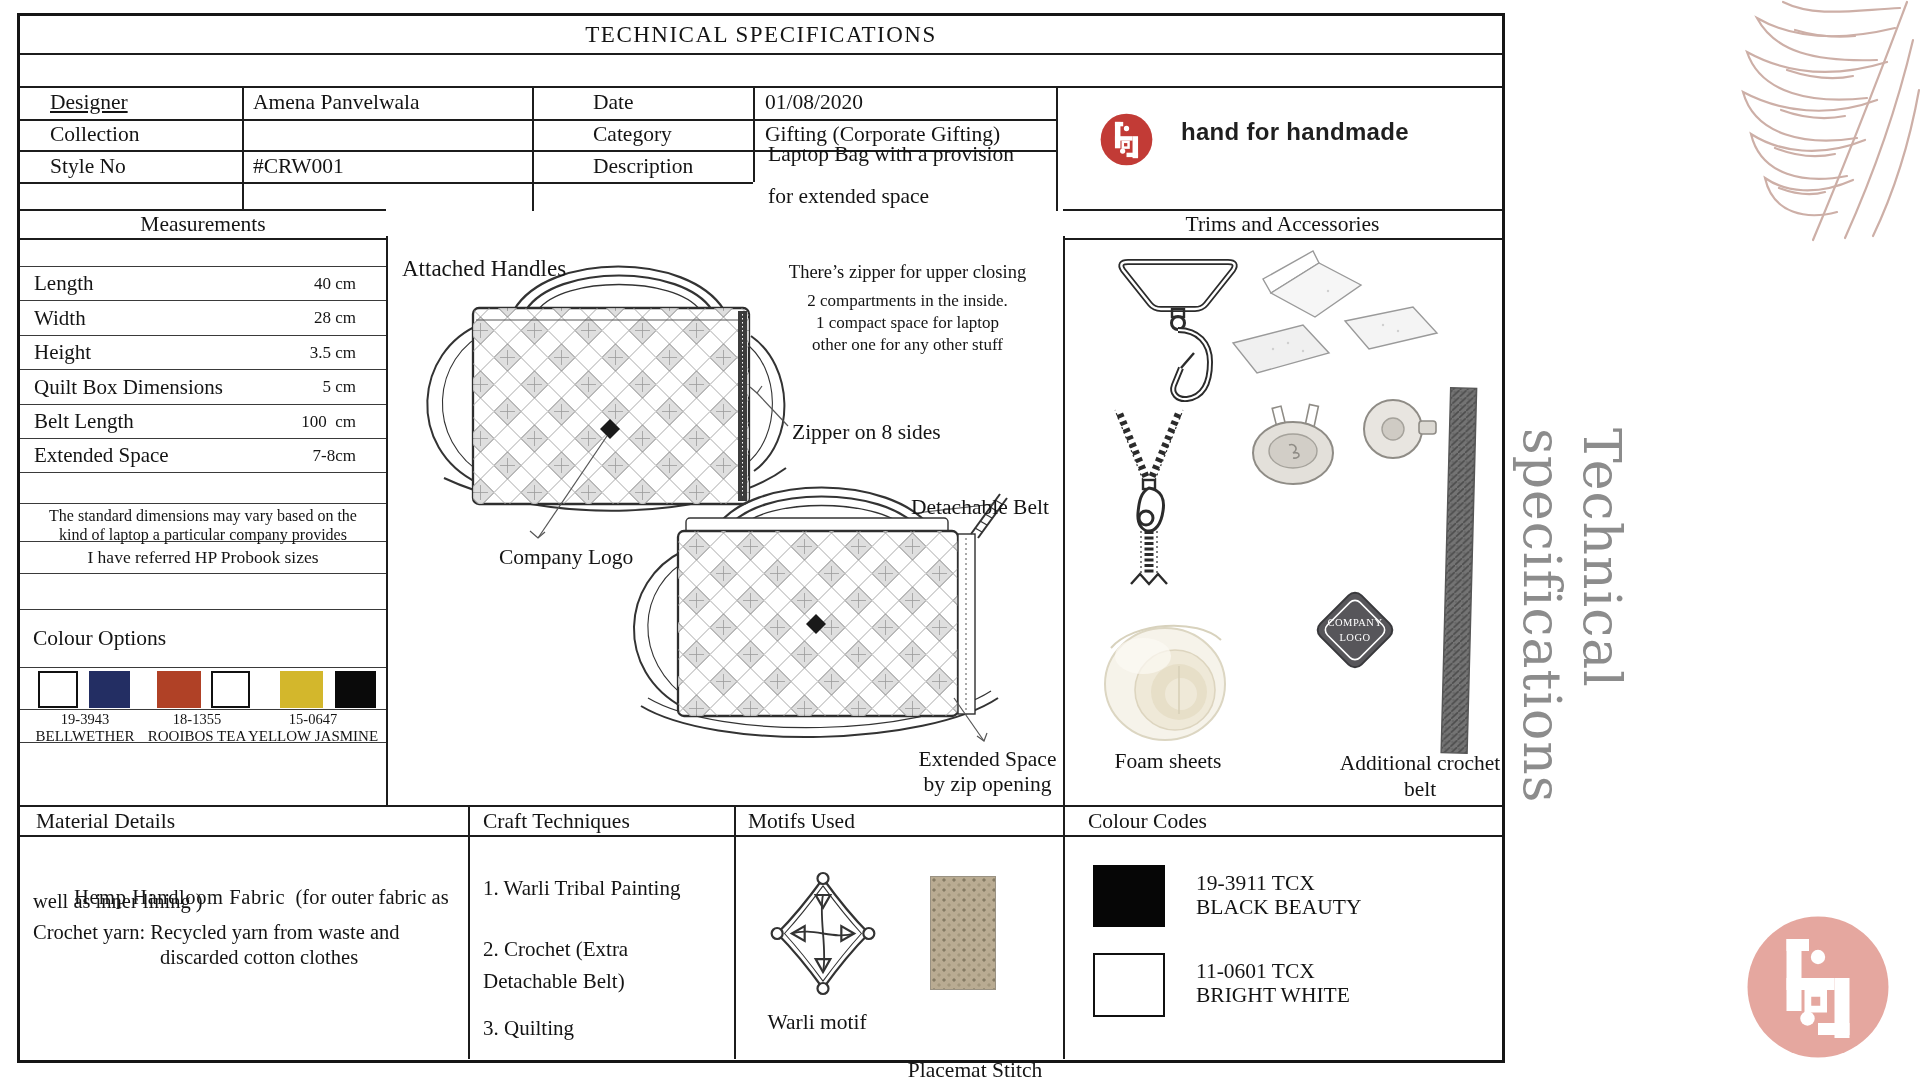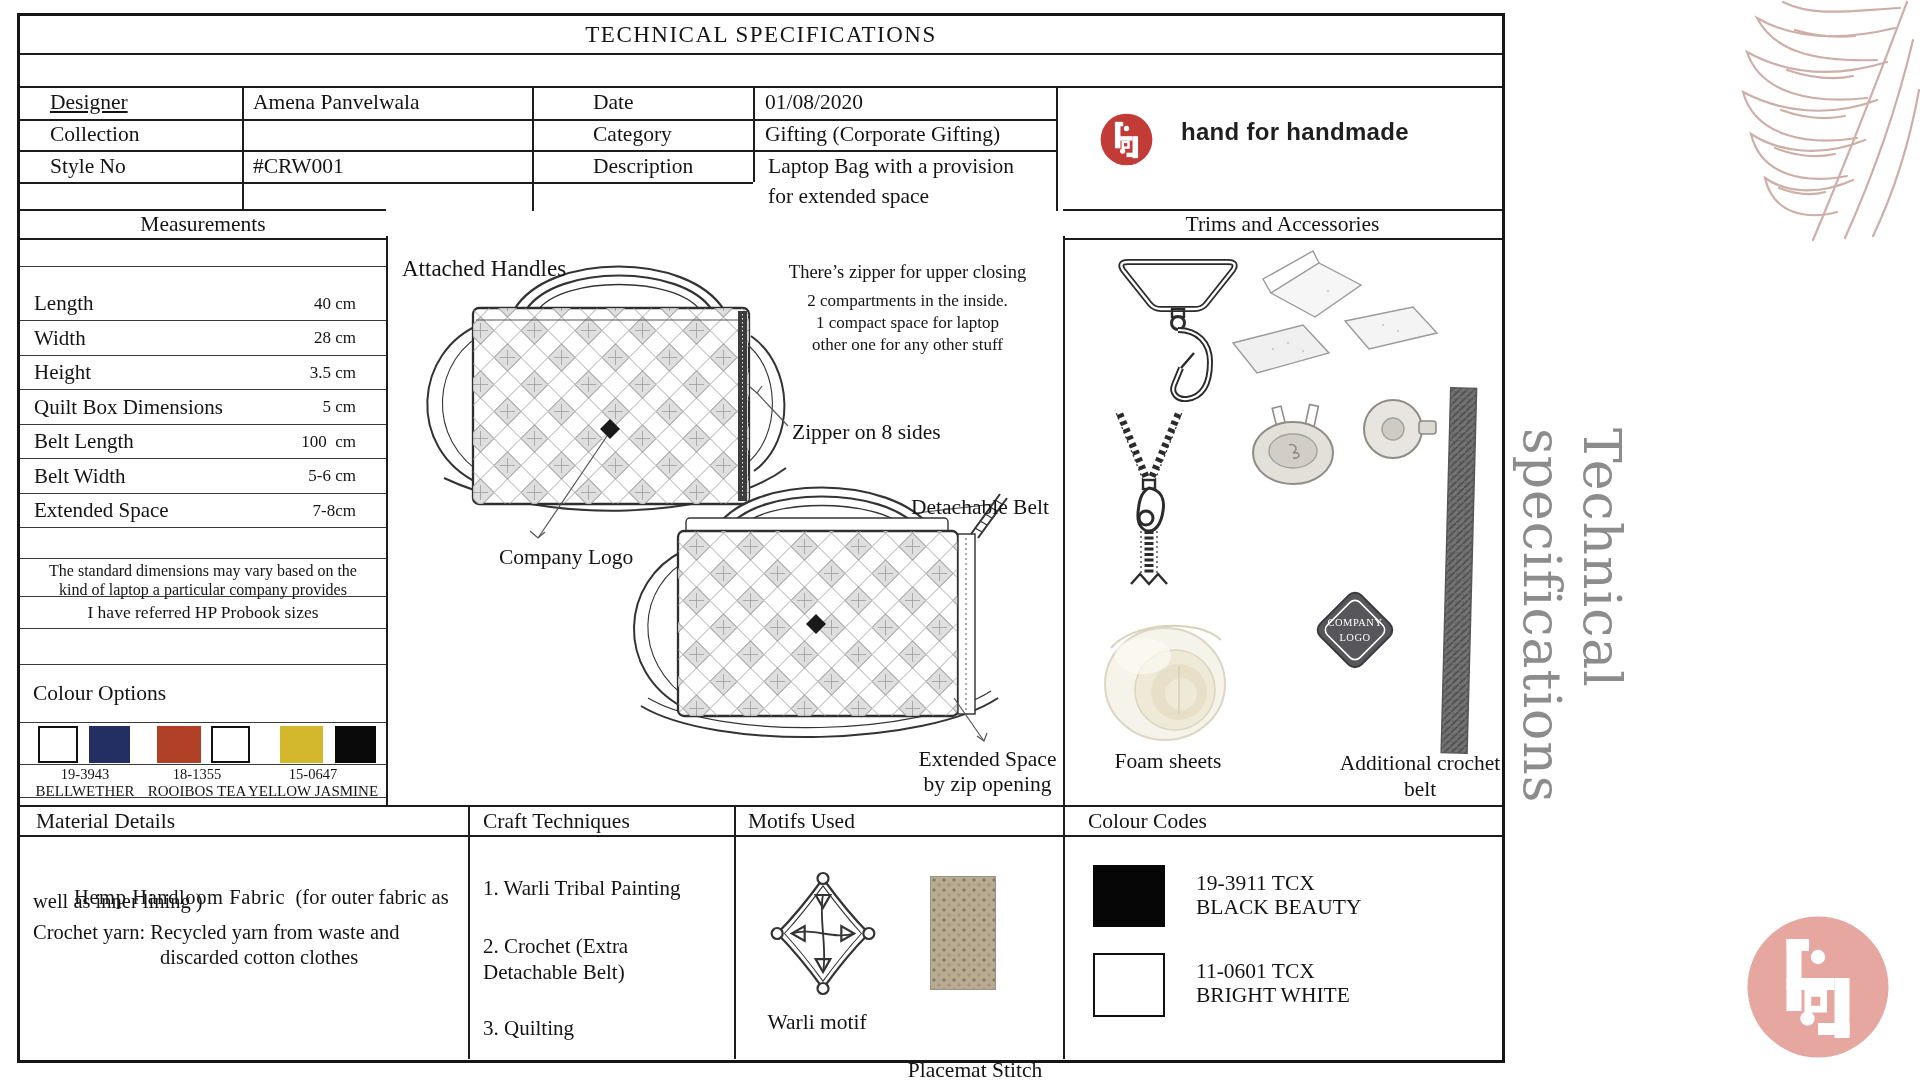--- a/index.html
+++ b/index.html
@@ -56,21 +56,21 @@
       <div class="cell" style="left:745px;top:2px;">01/08/2020</div>
 
       <div class="cell" style="left:30px;top:34px;">Collection</div>
       <div class="cell" style="left:233px;top:34px;"></div>
       <div class="cell" style="left:573px;top:34px;">Category</div>
       <div class="cell" style="left:745px;top:34px;">Gifting (Corporate Gifting)</div>
 
       <div class="cell" style="left:30px;top:66px;">Style No</div>
       <div class="cell" style="left:233px;top:66px;">#CRW001</div>
       <div class="cell" style="left:573px;top:66px;">Description</div>
-      <div class="cell" style="left:748px;top:66px;">Laptop Bag with a provision</div>
+      <div class="cell" style="left:748px;top:54px;">Laptop Bag with a provision</div>
       <div class="cell" style="left:748px;top:96px;">for extended space</div>
 
       <svg class="abs" style="left:1079px;top:24px;" width="55" height="55" viewBox="0 0 100 100">
         <circle cx="50" cy="50" r="47" fill="#c23b36"></circle>
         <g fill="#ffffff">
           <rect x="29" y="18" width="10" height="48"></rect>
             <rect x="29" y="18" width="15" height="8"></rect>
           <rect x="29" y="44" width="32" height="8"></rect>
             <rect x="41" y="52" width="15" height="15"></rect>
           <rect x="61" y="44" width="10" height="40"></rect>
@@ -84,43 +84,39 @@
     </div>
 
     <div class="colhead" style="left:0;width:366px;">Measurements</div>
     <div class="colhead" style="left:1043px;width:439px;">Trims and Accessories</div>
 
     <div class="vl" style="left:366px;top:220px;height:569px;"></div>
     <div class="vl" style="left:1043px;top:220px;height:569px;"></div>
 
     <div class="abs" style="left:0;top:220px;width:366px;height:569px;">
       <div class="bb" style="height:30px;"></div>
-      <div class="mrow" style="height:33px;margin-top:20px;">
+      <div class="mrow" style="height:33px;">
         <span class="lbl">Length</span>
         <span class="val">40 cm</span>
         </div>
       <div class="mrow" style="height:34px;">
         <span class="lbl">Width</span>
         <span class="val">28 cm</span>
         </div>
       <div class="mrow" style="height:33px;">
         <span class="lbl">Height</span>
         <span class="val">3.5 cm</span>
         </div>
       <div class="mrow" style="height:34px;">
         <span class="lbl">Quilt Box Dimensions</span>
         <span class="val">5 cm</span>
         </div>
       <div class="mrow" style="height:33px;">
         <span class="lbl">Belt Length</span>
         <span class="val">100  cm</span>
-        </div>
-      <div class="mrow" style="height:34px;">
-        <span class="lbl">Belt Width</span>
-        <span class="val">5-6 cm</span>
         </div>
       <div class="mrow" style="height:33px;">
         <span class="lbl">Extended Space</span>
         <span class="val">7-8cm</span>
         </div>
       <div class="bb" style="height:30px;"></div>
       <div class="bb" style="height:38px;text-align:center;font-size:16px;line-height:19px;padding-top:2px;box-sizing:border-box;">
         <div>The standard dimensions may vary based on the</div>
         <div>kind of laptop a particular company provides</div>
       </div>
@@ -328,21 +324,21 @@
       <div class="bot-head" style="left:1068px;">Colour Codes</div>
 
       <div class="abs" style="left:13px;top:56px;font-size:20.5px;white-space:pre;">
         <span style="letter-spacing:.6px;">Hemp Handloom Fabric</span><span>  (for outer fabric as</span>
       </div>
       <div class="abs" style="left:13px;top:83px;font-size:20.5px;">well as inner lining )</div>
       <div class="abs" style="left:13px;top:114px;font-size:20.5px;">Crochet yarn: Recycled yarn from waste and</div>
       <div class="abs" style="left:140px;top:139px;font-size:20.5px;">discarded cotton clothes</div>
 
       <div class="abs" style="left:463px;top:69px;font-size:21px;">1. Warli Tribal Painting</div>
-      <div class="abs" style="left:463px;top:126px;width:215px;font-size:21px;line-height:26px;">2. Crochet (Extra Detachable Belt)</div>
+      <div class="abs" style="left:463px;top:126px;width:215px;font-size:21px;line-height:32px;">2. Crochet (Extra Detachable Belt)</div>
       <div class="abs" style="left:463px;top:209px;font-size:21px;">3. Quilting</div>
 
       <svg class="abs" style="left:748px;top:59px;" width="110" height="135" viewBox="0 0 120 140">
         <g fill="none" stroke="#333" stroke-width="2.4">
           <path d="M60,10 Q86,46 110,70 Q86,94 60,130 Q34,94 10,70 Q34,46 60,10 Z"></path>
           <path d="M60,18 Q82,48 102,70 Q82,92 60,122 Q38,92 18,70 Q38,48 60,18 Z" stroke-width="1.2"></path>
           <circle cx="60" cy="10" r="6" fill="#fff"></circle>
             <circle cx="110" cy="70" r="6" fill="#fff"></circle>
           <circle cx="60" cy="130" r="6" fill="#fff"></circle>
             <circle cx="10" cy="70" r="6" fill="#fff"></circle>

